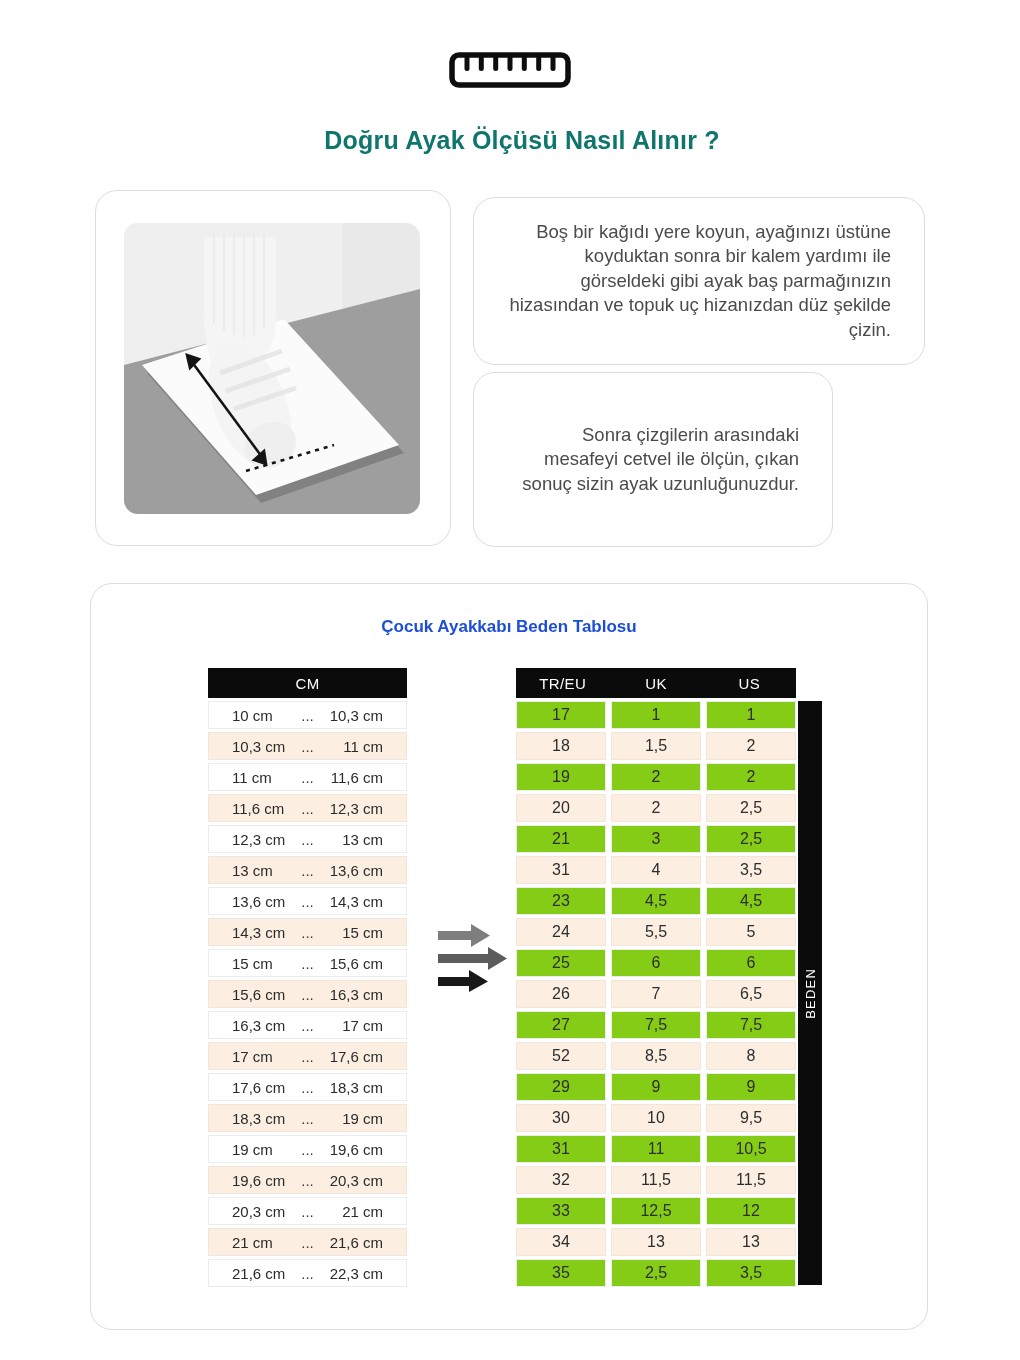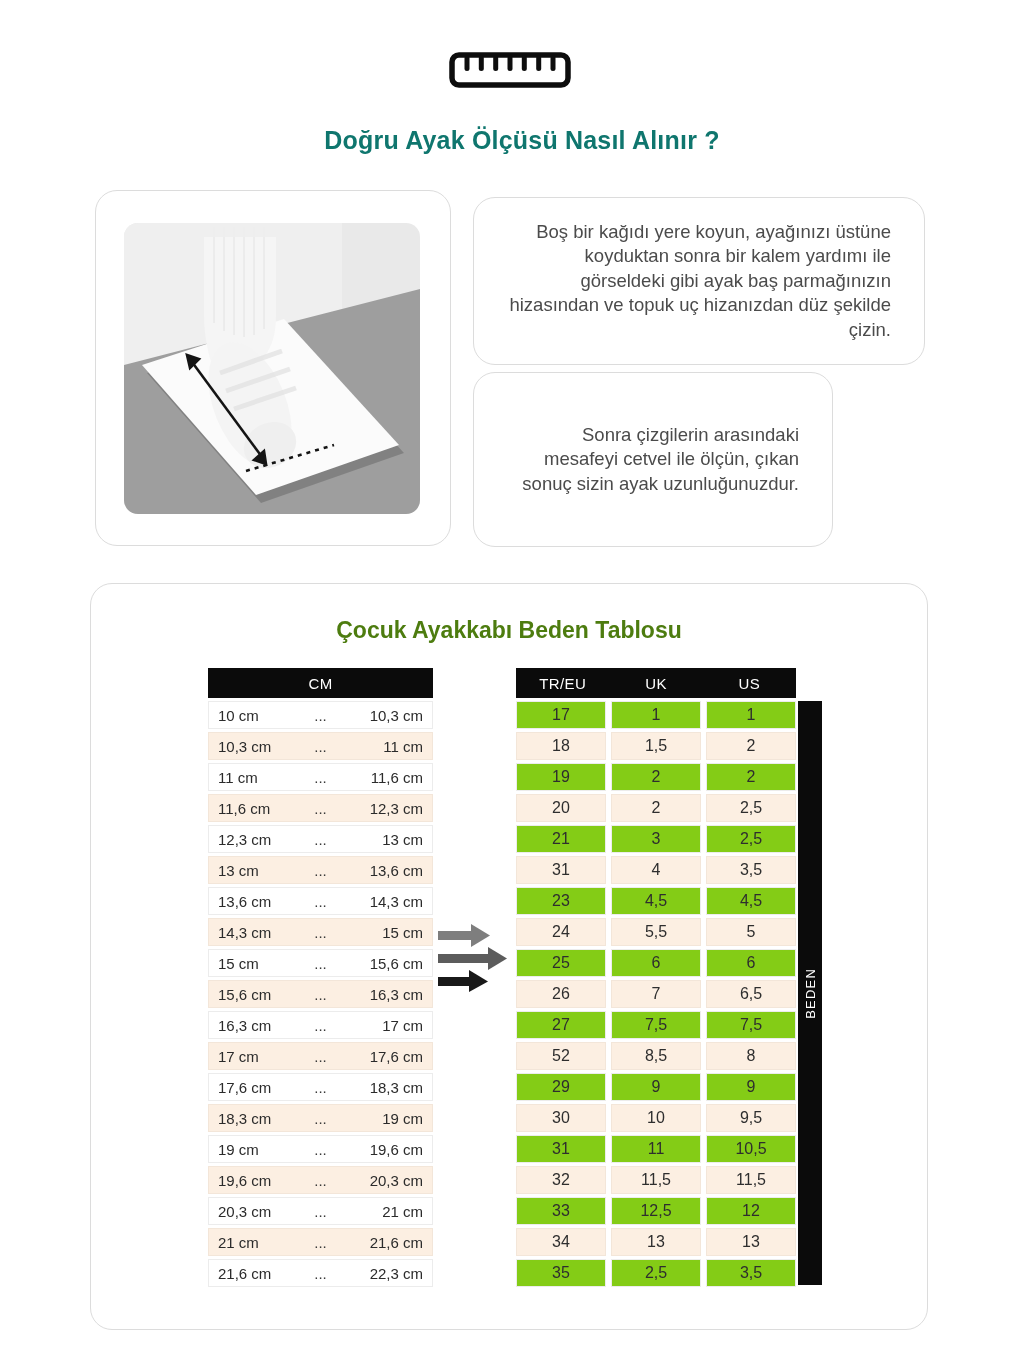--- a/index.html
+++ b/index.html
@@ -17,30 +17,30 @@
   .photo-card { left:95px; top:190px; width:356px; height:356px; }
   .photo { position:absolute; left:28px; top:32px; width:296px; height:291px;
            border-radius:14px; overflow:hidden; }
   .text-card-1 { left:473px; top:197px; width:452px; height:168px; display:flex; align-items:center; }
   .text-card-2 { left:473px; top:372px; width:360px; height:175px; display:flex; align-items:center; }
   .instr { padding:0 33px; font-size:18.5px; line-height:24.5px; color:#4b4b4b;text-align:right; }
 
   
   .table-card { left:90px; top:583px; width:838px; height:747px; }
   .table-title { position:absolute; top:33px; left:0; width:100%; text-align:center;
-                 font-size:23px; font-weight:bold; color:#4d7c0f; }
+                 font-size:17px; font-weight:bold; color:#1d4ed8; }
 
   .thead { height:30px; background:#0b0b0b; color:#fff; font-size:15px;
            display:flex; align-items:center; justify-content:center; letter-spacing:.4px; }
   .row { height:28px; margin-top:3px; border:1px solid #ececec; background:#fff;
          display:flex; align-items:center; font-size:15px; color:#2b2b2b; }
   .row.alt { background:#fcefe2; border-color:#f3e6d9; }
 
-  .cm-table { position:absolute; left:117px; top:84px; width:225px; }
-  .cm-row { padding:0 9px; justify-content:space-between; }
+  .cm-table { position:absolute; left:117px; top:84px; width:199px; }
+  .cm-row { padding:0 23px; justify-content:space-between; }
   .cm-row .v1 { flex:1; text-align:left; }
   .cm-row .dots { width:26px; text-align:center; color:#3a3a3a; }
   .cm-row .v2 { flex:1; text-align:right; }
 
   .size-table { position:absolute; left:425px; top:84px; width:280px; }
   .size-head span { flex:1; text-align:center; }
   .size-row { border:none; background:none; margin-top:3px; display:flex; gap:5px; height:28px; }
   .size-row .cell { flex:1; border:1px solid #ececec; background:#84cc16; display:flex;
                     align-items:center; justify-content:center; height:100%; }
   .size-row.alt .cell { background:#fcefe2; border-color:#f3e6d9; }

